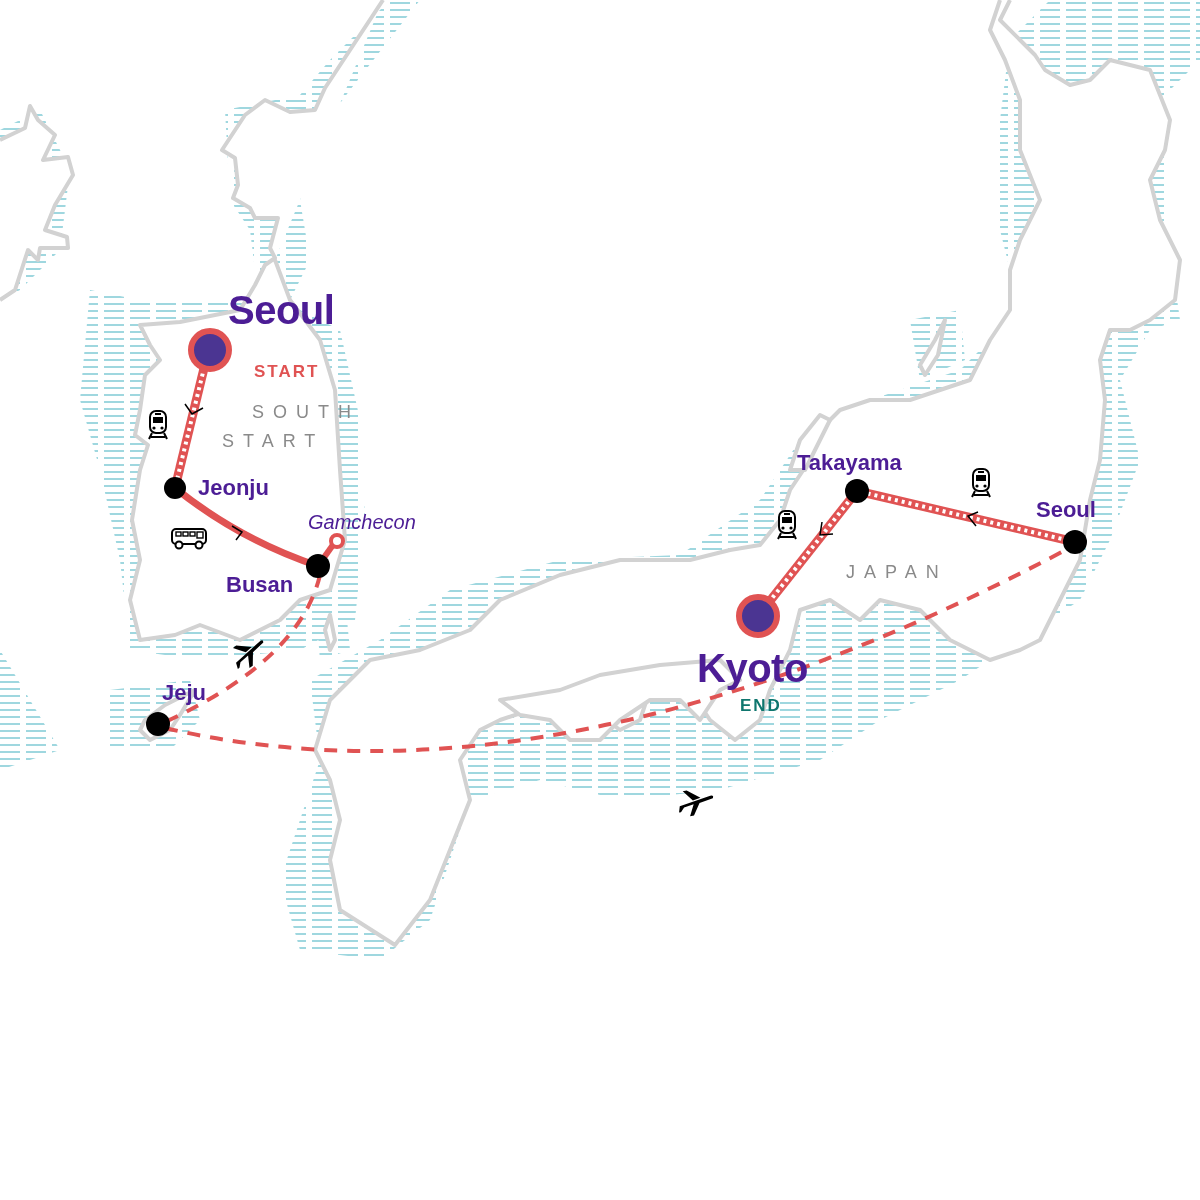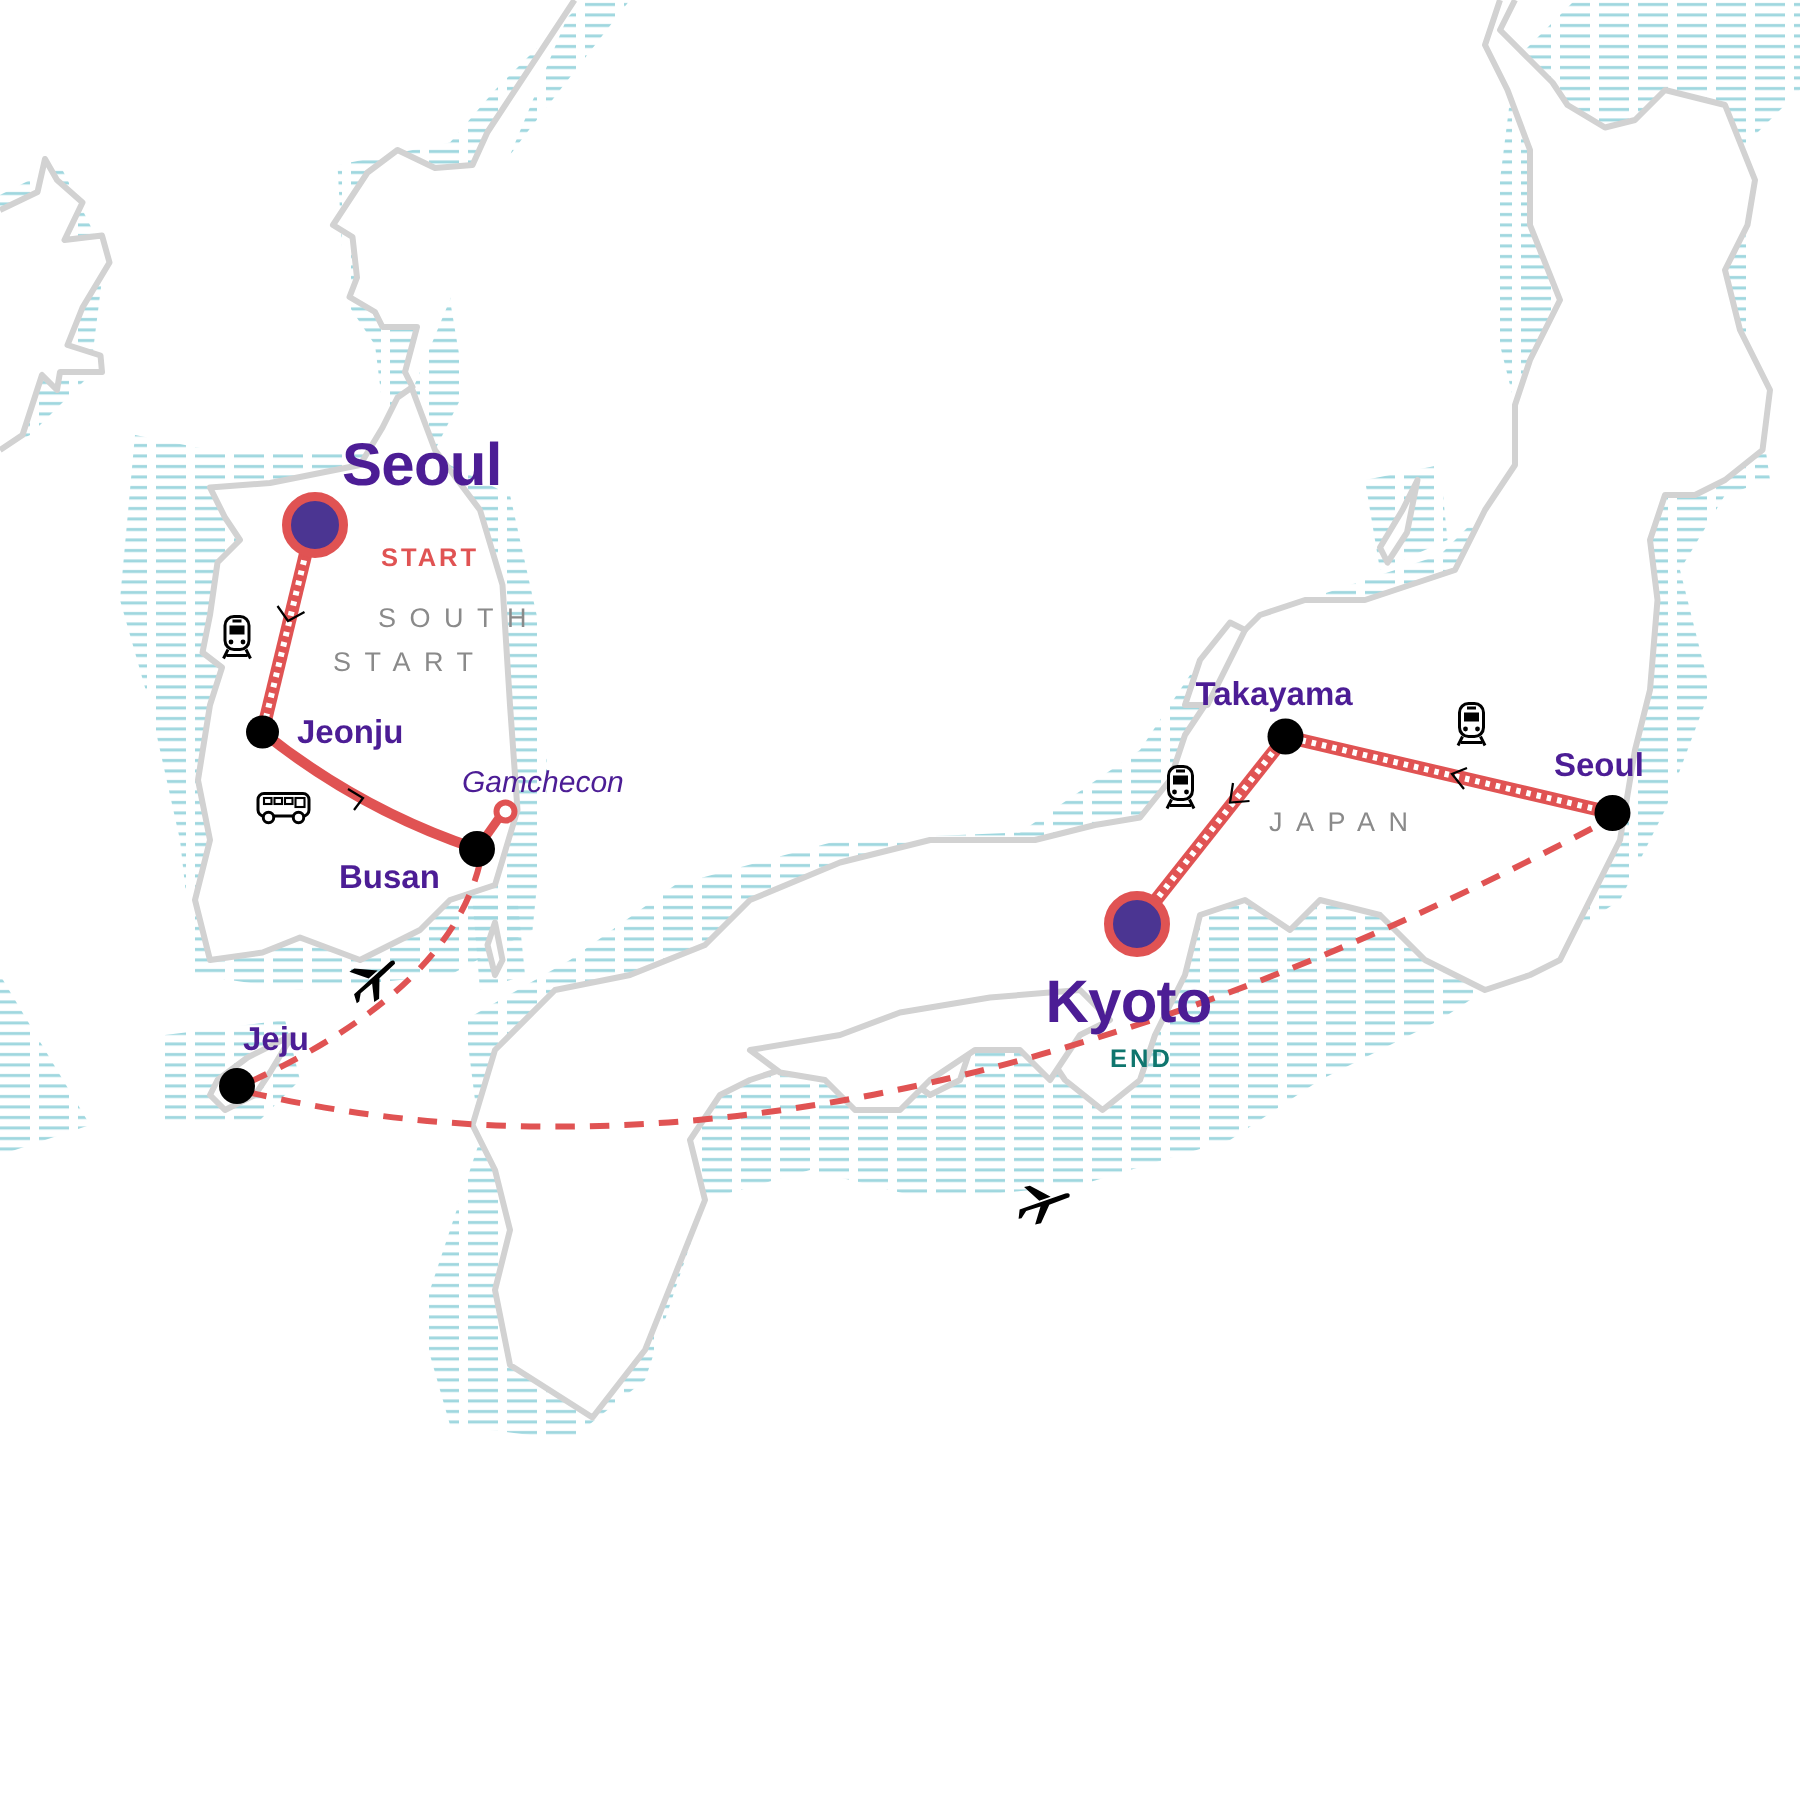--- a/index.html
+++ b/index.html
@@ -125,15 +125,15 @@
 <div class="label city-big" style="left:228px; top:290px;">Seoul</div>
 <div class="label tag" style="left:254px; top:339px; color:#e05353;margin-top:24px;">START</div>
 <div class="label country" style="left:222px; top:403px;margin-left:30px;">SOUTH</div>
 <div class="label country" style="left:222px; top:432px;">START</div>
 <div class="label city" style="left:198px; top:477px;">Jeonju</div>
 <div class="label italic" style="left:308px; top:512px;">Gamchecon</div>
 <div class="label city" style="left:226px; top:574px;">Busan</div>
 <div class="label city" style="left:124px; top:682px;margin-left:38px;">Jeju</div>
 <div class="label city" style="left:797px; top:452px;">Takayama</div>
 <div class="label city" style="left:1036px; top:499px;">Seoul</div>
-<div class="label country" style="left:846px; top:539px;">JAPAN</div>
+<div class="label country" style="left:846px; top:563px;">JAPAN</div>
 <div class="label city-big" style="left:697px; top:648px;">Kyoto</div>
 <div class="label tag" style="left:740px; top:697px; color:#0f766e;">END</div>
 
 </body></html>

